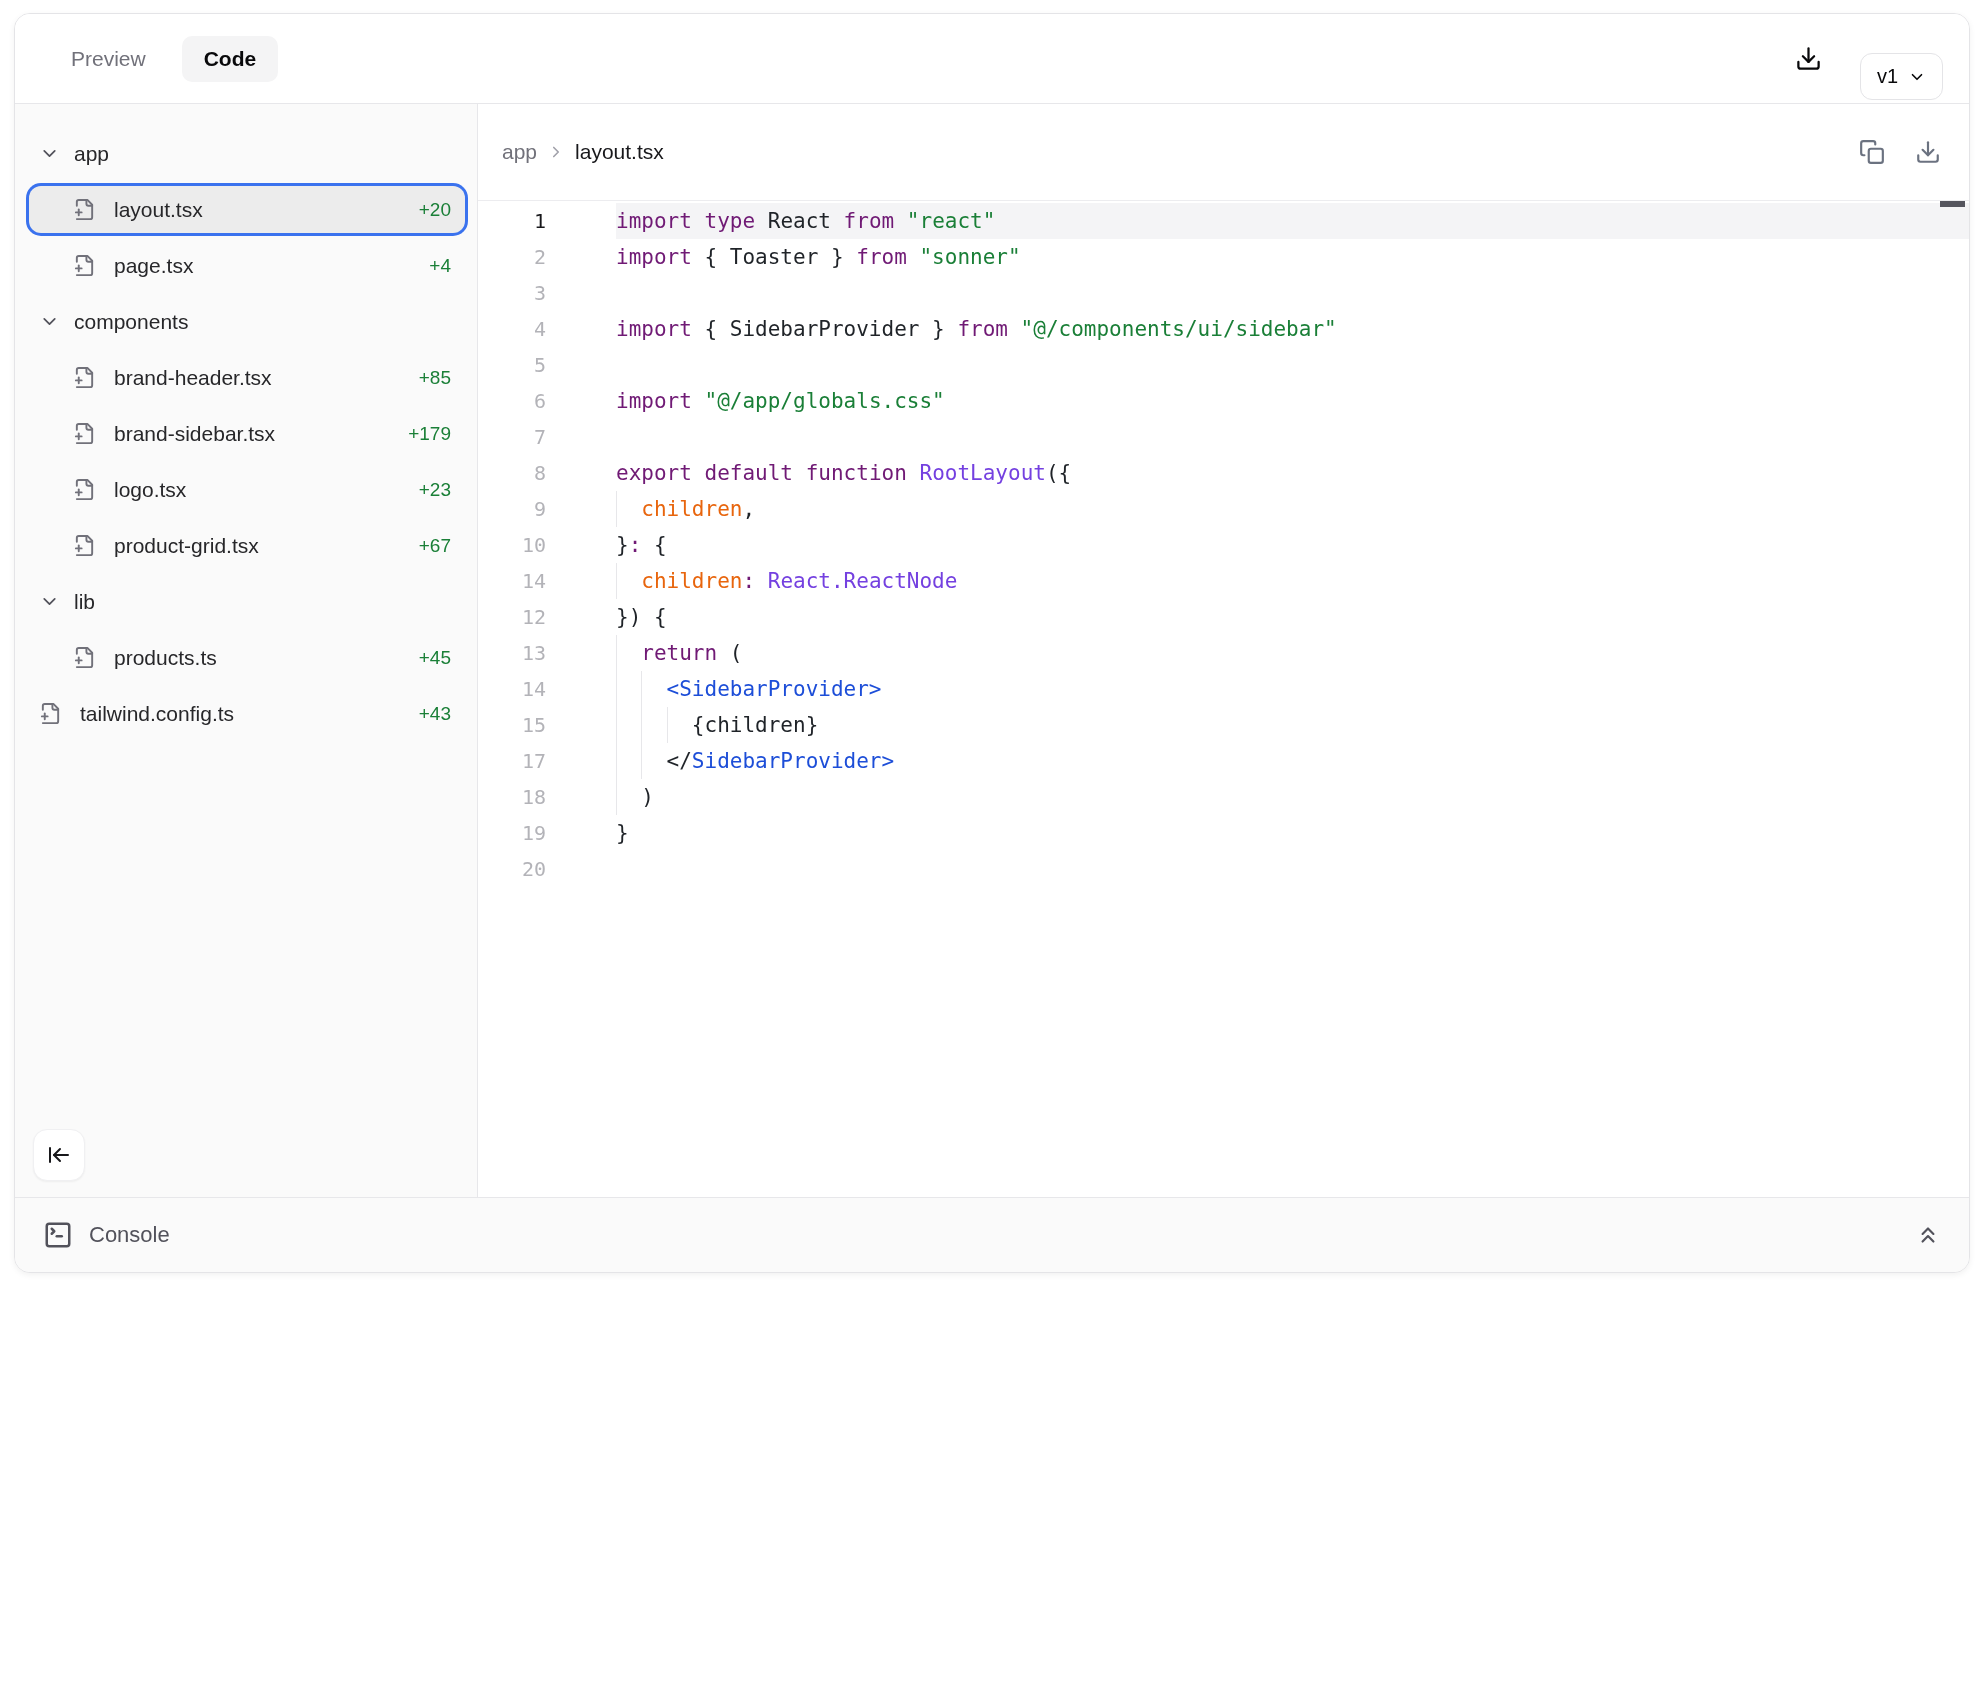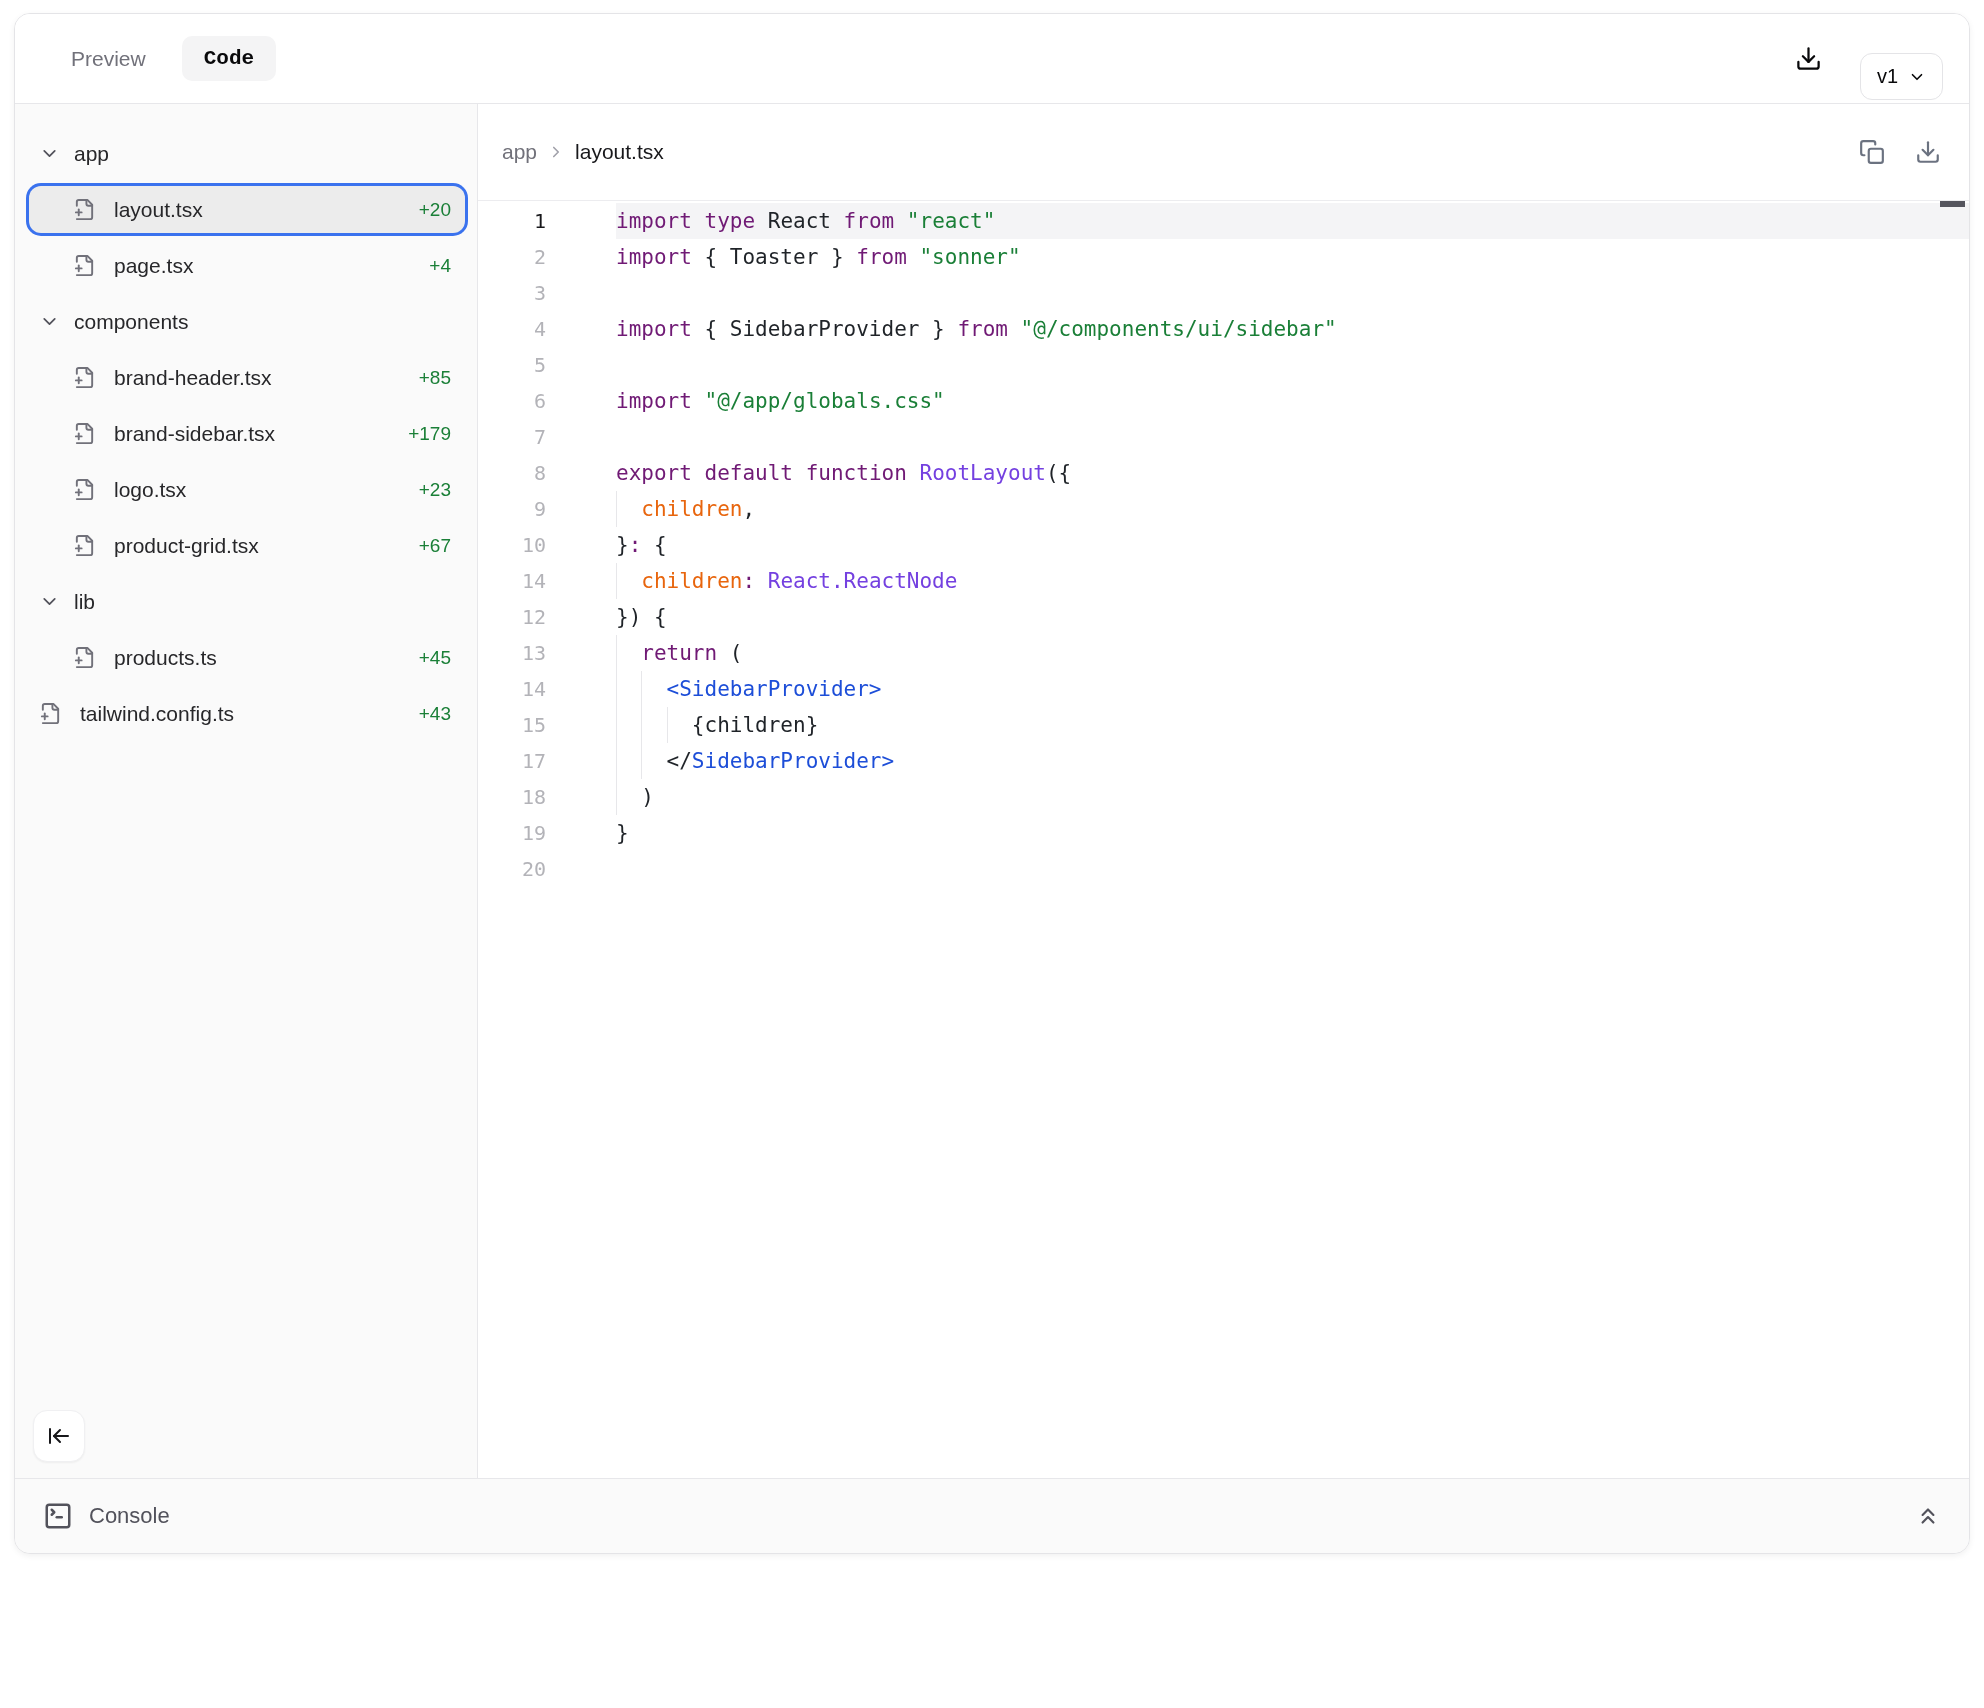--- a/index.html
+++ b/index.html
@@ -1,27 +1,27 @@
 <!DOCTYPE html>
 <html><head>
 <meta charset="utf-8">
 <style>
   * { margin:0; padding:0; box-sizing:border-box; }
   html,body { width:1984px; height:1708px; background:#ffffff; font-family:"Liberation Sans","DejaVu Sans",sans-serif; }
   .card {
-    position:absolute; left:14px; top:13px; width:1956px; height:1541px;
+    position:absolute; left:14px; top:13px; width:1956px; height:1260px;
     background:#ffffff; border:1px solid #e4e4e7; border-radius:16px;
     box-shadow:0 2px 6px rgba(0,0,0,.06);
     display:flex; flex-direction:column; overflow:hidden;
   }
   
   .topbar { height:90px; flex:0 0 90px; display:flex; align-items:center; padding:0 26px 0 34px; border-bottom:1px solid #e7e7ea; background:#fff; }
   .tabs { display:flex; align-items:center; gap:14px; }
   .tab { font-size:21px; color:#71717a; padding:11px 22px; border-radius:10px; cursor:pointer; background:transparent; border:none; font-family:inherit; }
-  .tab.active { background:#f4f4f5; color:#09090b; font-weight:600;font-family:Liberation Mono, monospace; }
+  .tab.active { background:#f4f4f5; color:#09090b; font-weight:600; }
   .topbar-right { margin-left:auto; display:flex; align-items:center; gap:38px; }
   .icon-btn { background:none; border:none; cursor:pointer; display:flex; align-items:center; justify-content:center; padding:0; }
   .ver-btn { display:flex; align-items:center; gap:10px; border:1px solid #e4e4e7; border-radius:12px; background:#fff; padding:11px 16px; font-size:20px; font-weight:500; color:#09090b; font-family:inherit; cursor:pointer;margin-top:36px; }
   
   .main { flex:1; display:flex; min-height:0; }
   .sidebar { position:relative; width:463px; flex:0 0 463px; background:#fafafa; border-right:1px solid #e7e7ea; padding:26px 12px 0 14px; }
   .trow { display:flex; align-items:center; height:47px; margin-bottom:9px; border-radius:12px; padding:0 14px 0 10px; font-size:21px; color:#27272a; cursor:pointer; }
   .trow .name { margin-left:18px; }
   .trow.folder .name { margin-left:14px; }
   .trow .count { margin-left:auto; color:#1a7f37; font-size:19px; }

